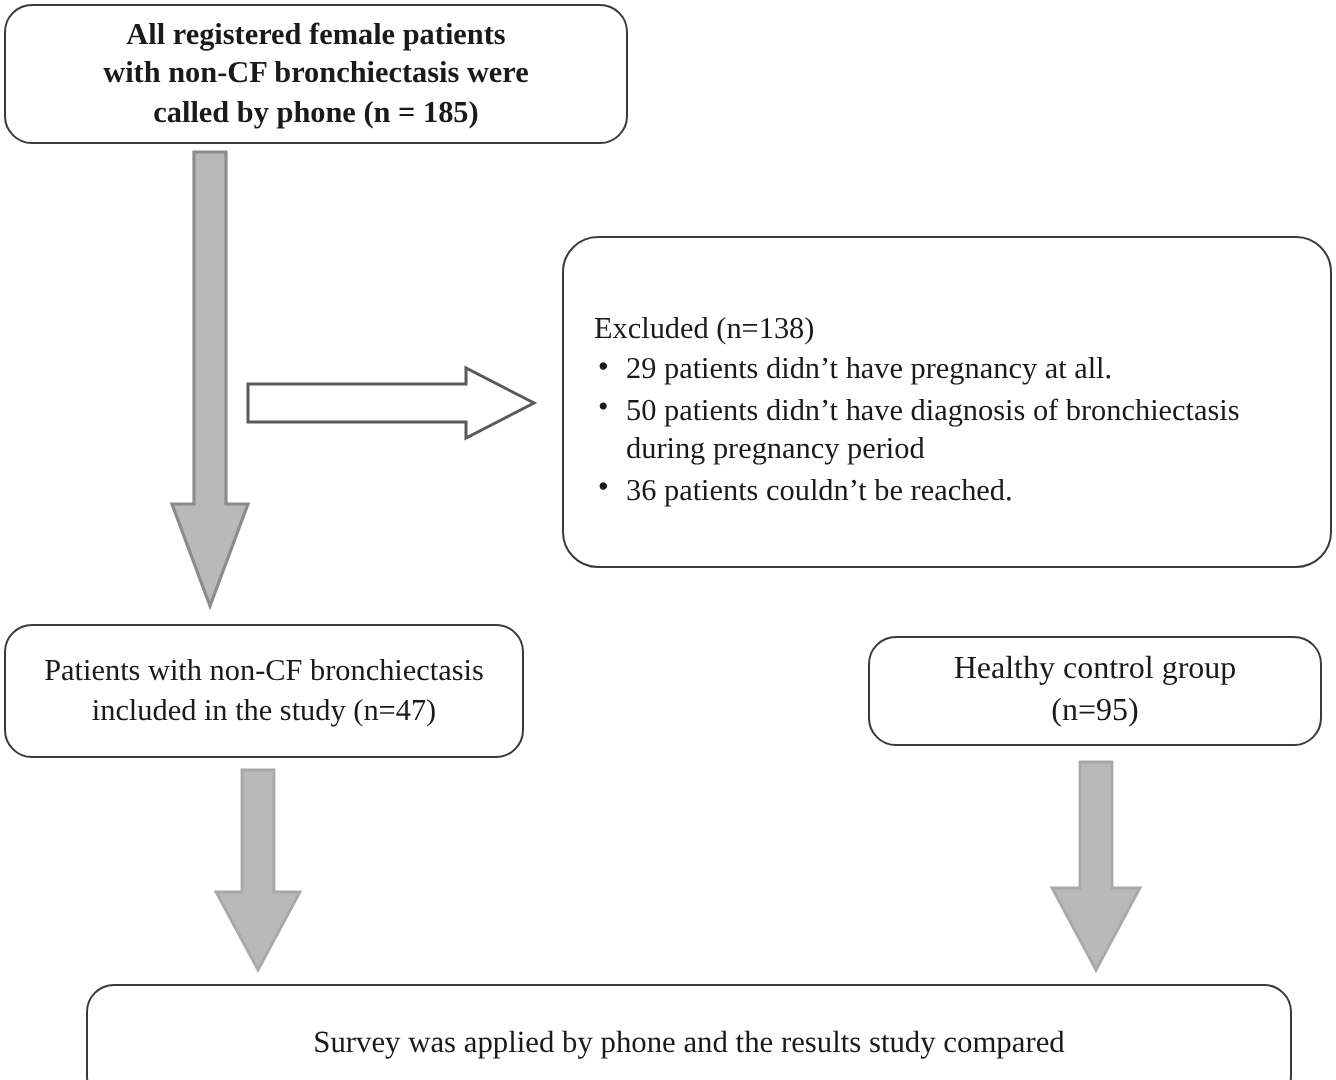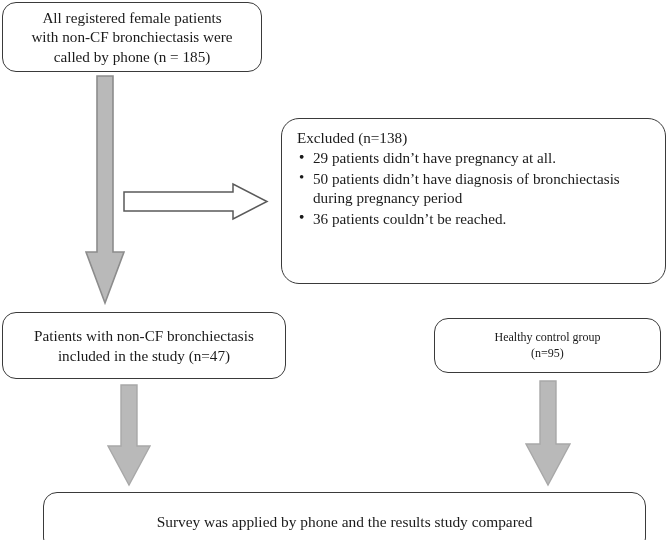--- a/index.html
+++ b/index.html
@@ -34,40 +34,41 @@
 
   .node-text {
     display: block;
     white-space: pre-line;
     padding: 0 6px;
   }
 
   
   #node-screened {
     left: 2px;  top: 2px;
-    width: 260px; height: 70px;
+    width: 312px; height: 70px;
     font-size: 15.2px;
+    font-weight: bold;
   }
   #node-excluded {
     left: 281px; top: 118px;
     width: 385px; height: 166px;
     border-radius: 18px;
     justify-content: flex-start;
-    align-items: flex-start;
+    align-items: center;
     font-size: 15.2px;
   }
   #node-included {
     left: 2px;  top: 312px;
-    width: 284px; height: 67px;
+    width: 260px; height: 67px;
     font-size: 15.2px;
   }
   #node-control {
     left: 434px; top: 318px;
     width: 227px; height: 55px;
-    font-size: 12px;
+    font-size: 16px;
   }
   #node-survey {
     left: 43px; top: 492px;
     width: 603px; height: 60px;
     font-size: 15.4px;
   }
 
   
   .excluded-body {
     padding: 9px 10px 0 15px;

